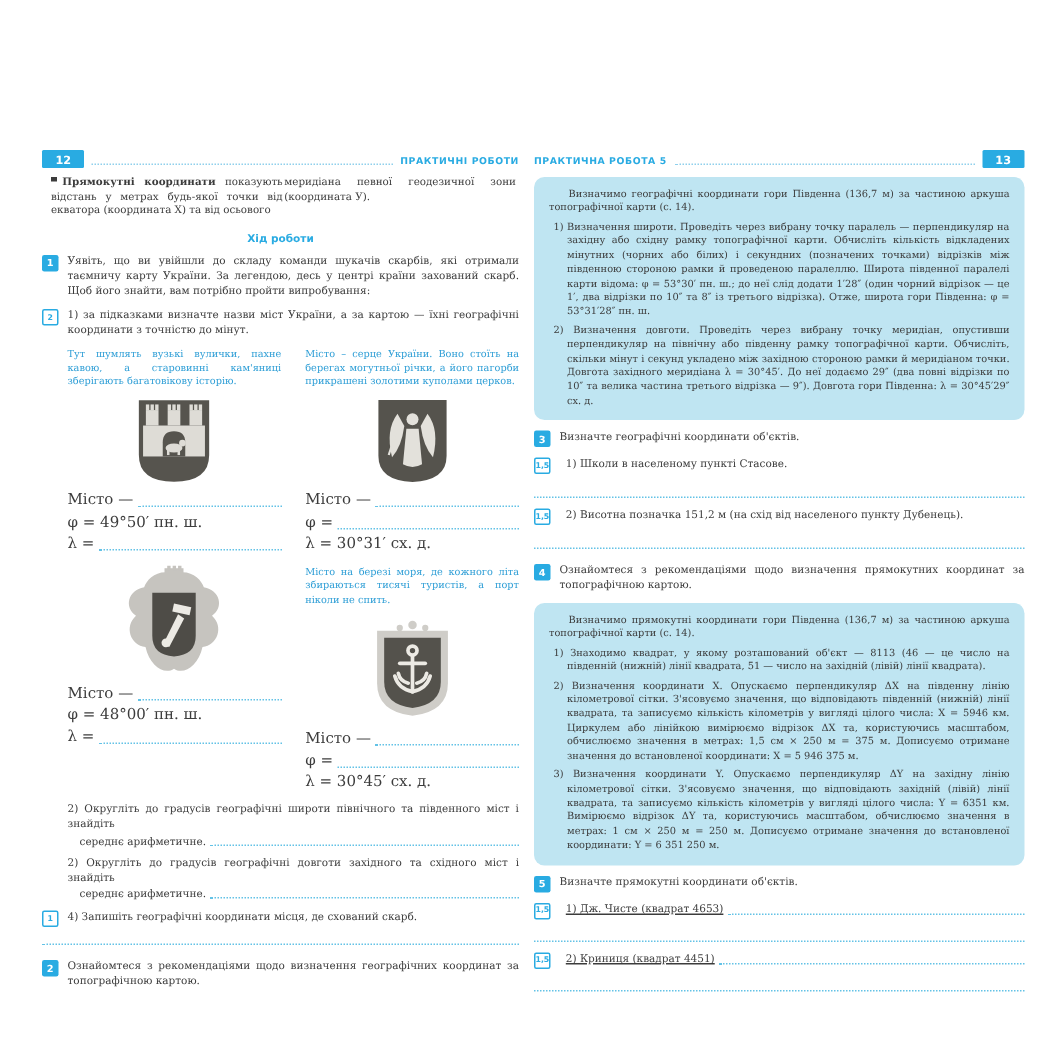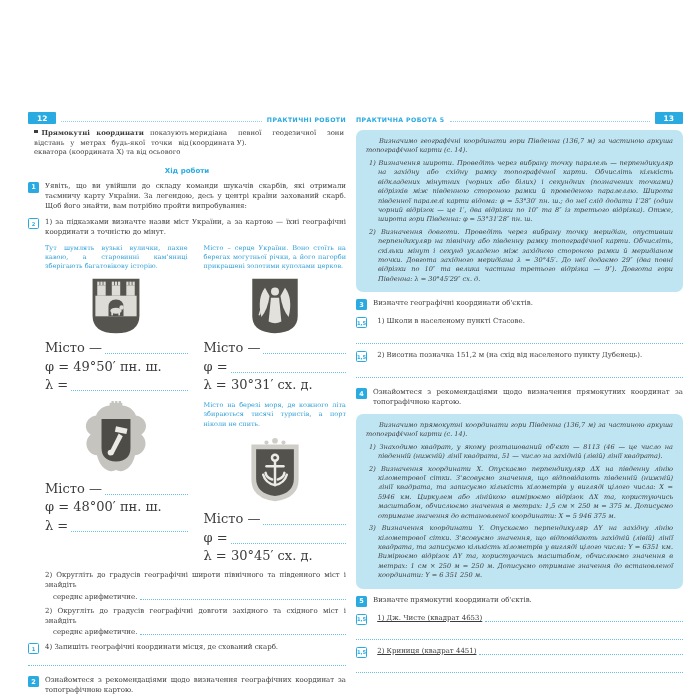--- a/index.html
+++ b/index.html
@@ -1,20 +1,20 @@
 <!DOCTYPE html>
 <html><head>
 <meta charset="utf-8">
 <style>
   html,body{margin:0;padding:0;}
   body{
     width:700px;height:700px;position:relative;background:#ffffff;
     font-family:"DejaVu Serif", serif;color:#3c3c3c;overflow:hidden;
   }
-  .page{position:absolute;top:112px;}
+  .page{position:absolute;top:100px;}
   .page-left{left:28px;width:318px;}
   .page-right{left:356px;width:327px;}
 
   
   .pagehead{display:flex;align-items:flex-end;margin-bottom:5px;}
   .pagenum{background:#29abe2;color:#fff;font-weight:bold;font-size:7.5px;
     padding:1.5px 9px;font-family:"DejaVu Sans",sans-serif;border-radius:1px;}
   .runhead{color:#29abe2;font-weight:bold;font-size:6.2px;letter-spacing:.4px;
     font-family:"DejaVu Sans",sans-serif;padding-bottom:1px;}
   .leader{flex:1;border-bottom:1px dotted #8fd0ec;margin:0 5px 2.5px;}
@@ -42,26 +42,26 @@
   .dots{flex:1;border-bottom:1px dotted #63c2e6;margin:0 0 1px 3px;min-width:8px;}
   .answer-line{border-bottom:1px dotted #63c2e6;height:8px;margin-top:3px;}
 
   
   .cities{display:grid;grid-template-columns:1fr 1fr;column-gap:16px;row-gap:9px;
     margin:6px 0 0 17px;}
   .clue{color:#2e9ed6;font-size:6.5px;line-height:1.42;text-align:justify;margin:0 0 3px;}
   .emblem-wrap{display:flex;justify-content:center;align-items:center;}
   .eh1{height:62px;}
   .eh2{height:76px;}
-  .coord-line{display:flex;align-items:flex-end;font-size:13px;margin-top:3.5px;}
+  .coord-line{display:flex;align-items:flex-end;font-size:10px;margin-top:3.5px;}
 
   
   .cyanbox{background:#bfe5f2;border-radius:7px;padding:7px 10px 8px;margin-top:6px;
     font-size:6.55px;line-height:1.44;text-align:justify;}
-  .cyanbox p{margin:0 0 3px;font-style:italic;}
+  .cyanbox p{margin:0 0 3px;}
   .cyanbox p:last-child{margin-bottom:0;}
   .box-intro{text-indent:13px;}
   .box-item{padding-left:12px;text-indent:-9px;}
 
   .subq-row{display:flex;gap:10px;margin-top:7px;align-items:flex-start;}
   .subq-text{flex:1;font-size:7px;line-height:1.4;}
   .subq-flex{flex:1;display:flex;align-items:flex-end;font-size:7px;line-height:1.4;text-decoration:underline;}
 
   svg{display:block;}
 </style>

